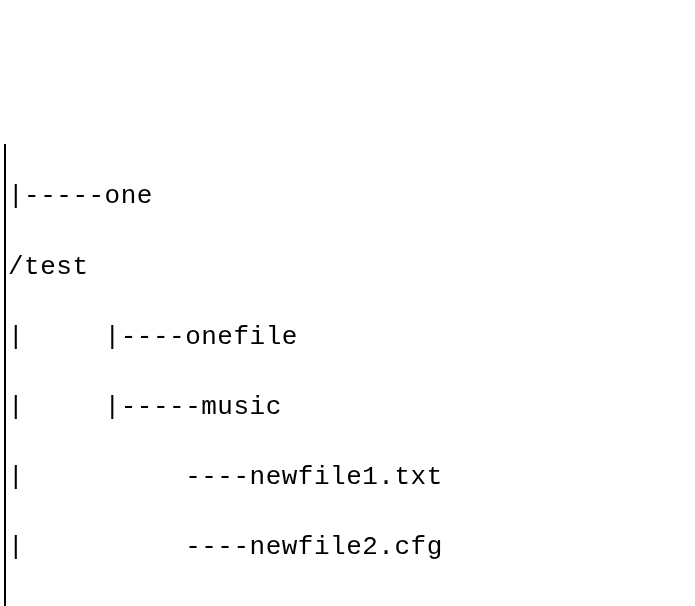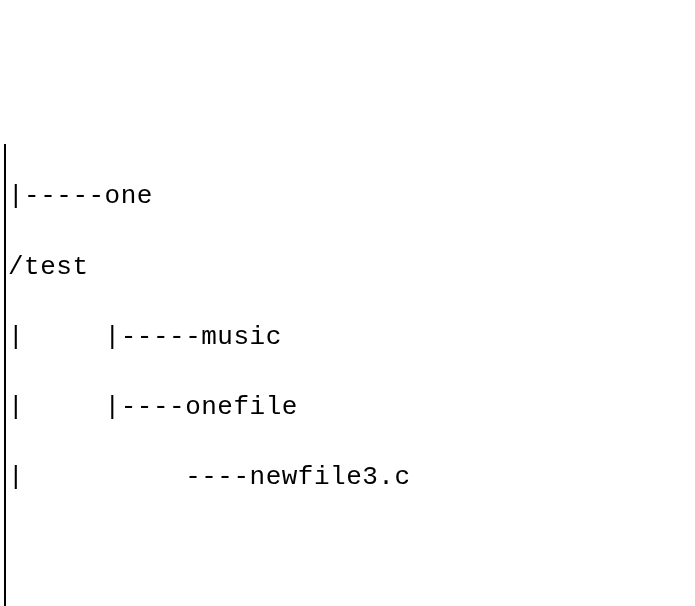--- a/index.html
+++ b/index.html
@@ -16,22 +16,24 @@
     .tree { border-left: 2px solid #000; padding-left: 2px; }
   </style>
 </head>
 <body>
 
 
 
 <div class="tree">
 <div>|-----one</div>
 <div>/test</div>
+<div>|     |----onefile</div>
 <div>|     |-----music</div>
-<div>|     |----onefile</div>
+<div>|          ----newfile1.txt</div>
+<div>|          ----newfile2.cfg</div>
 <div>|          ----newfile3.c</div>
 
 
 
 
 
 
 
 
 

